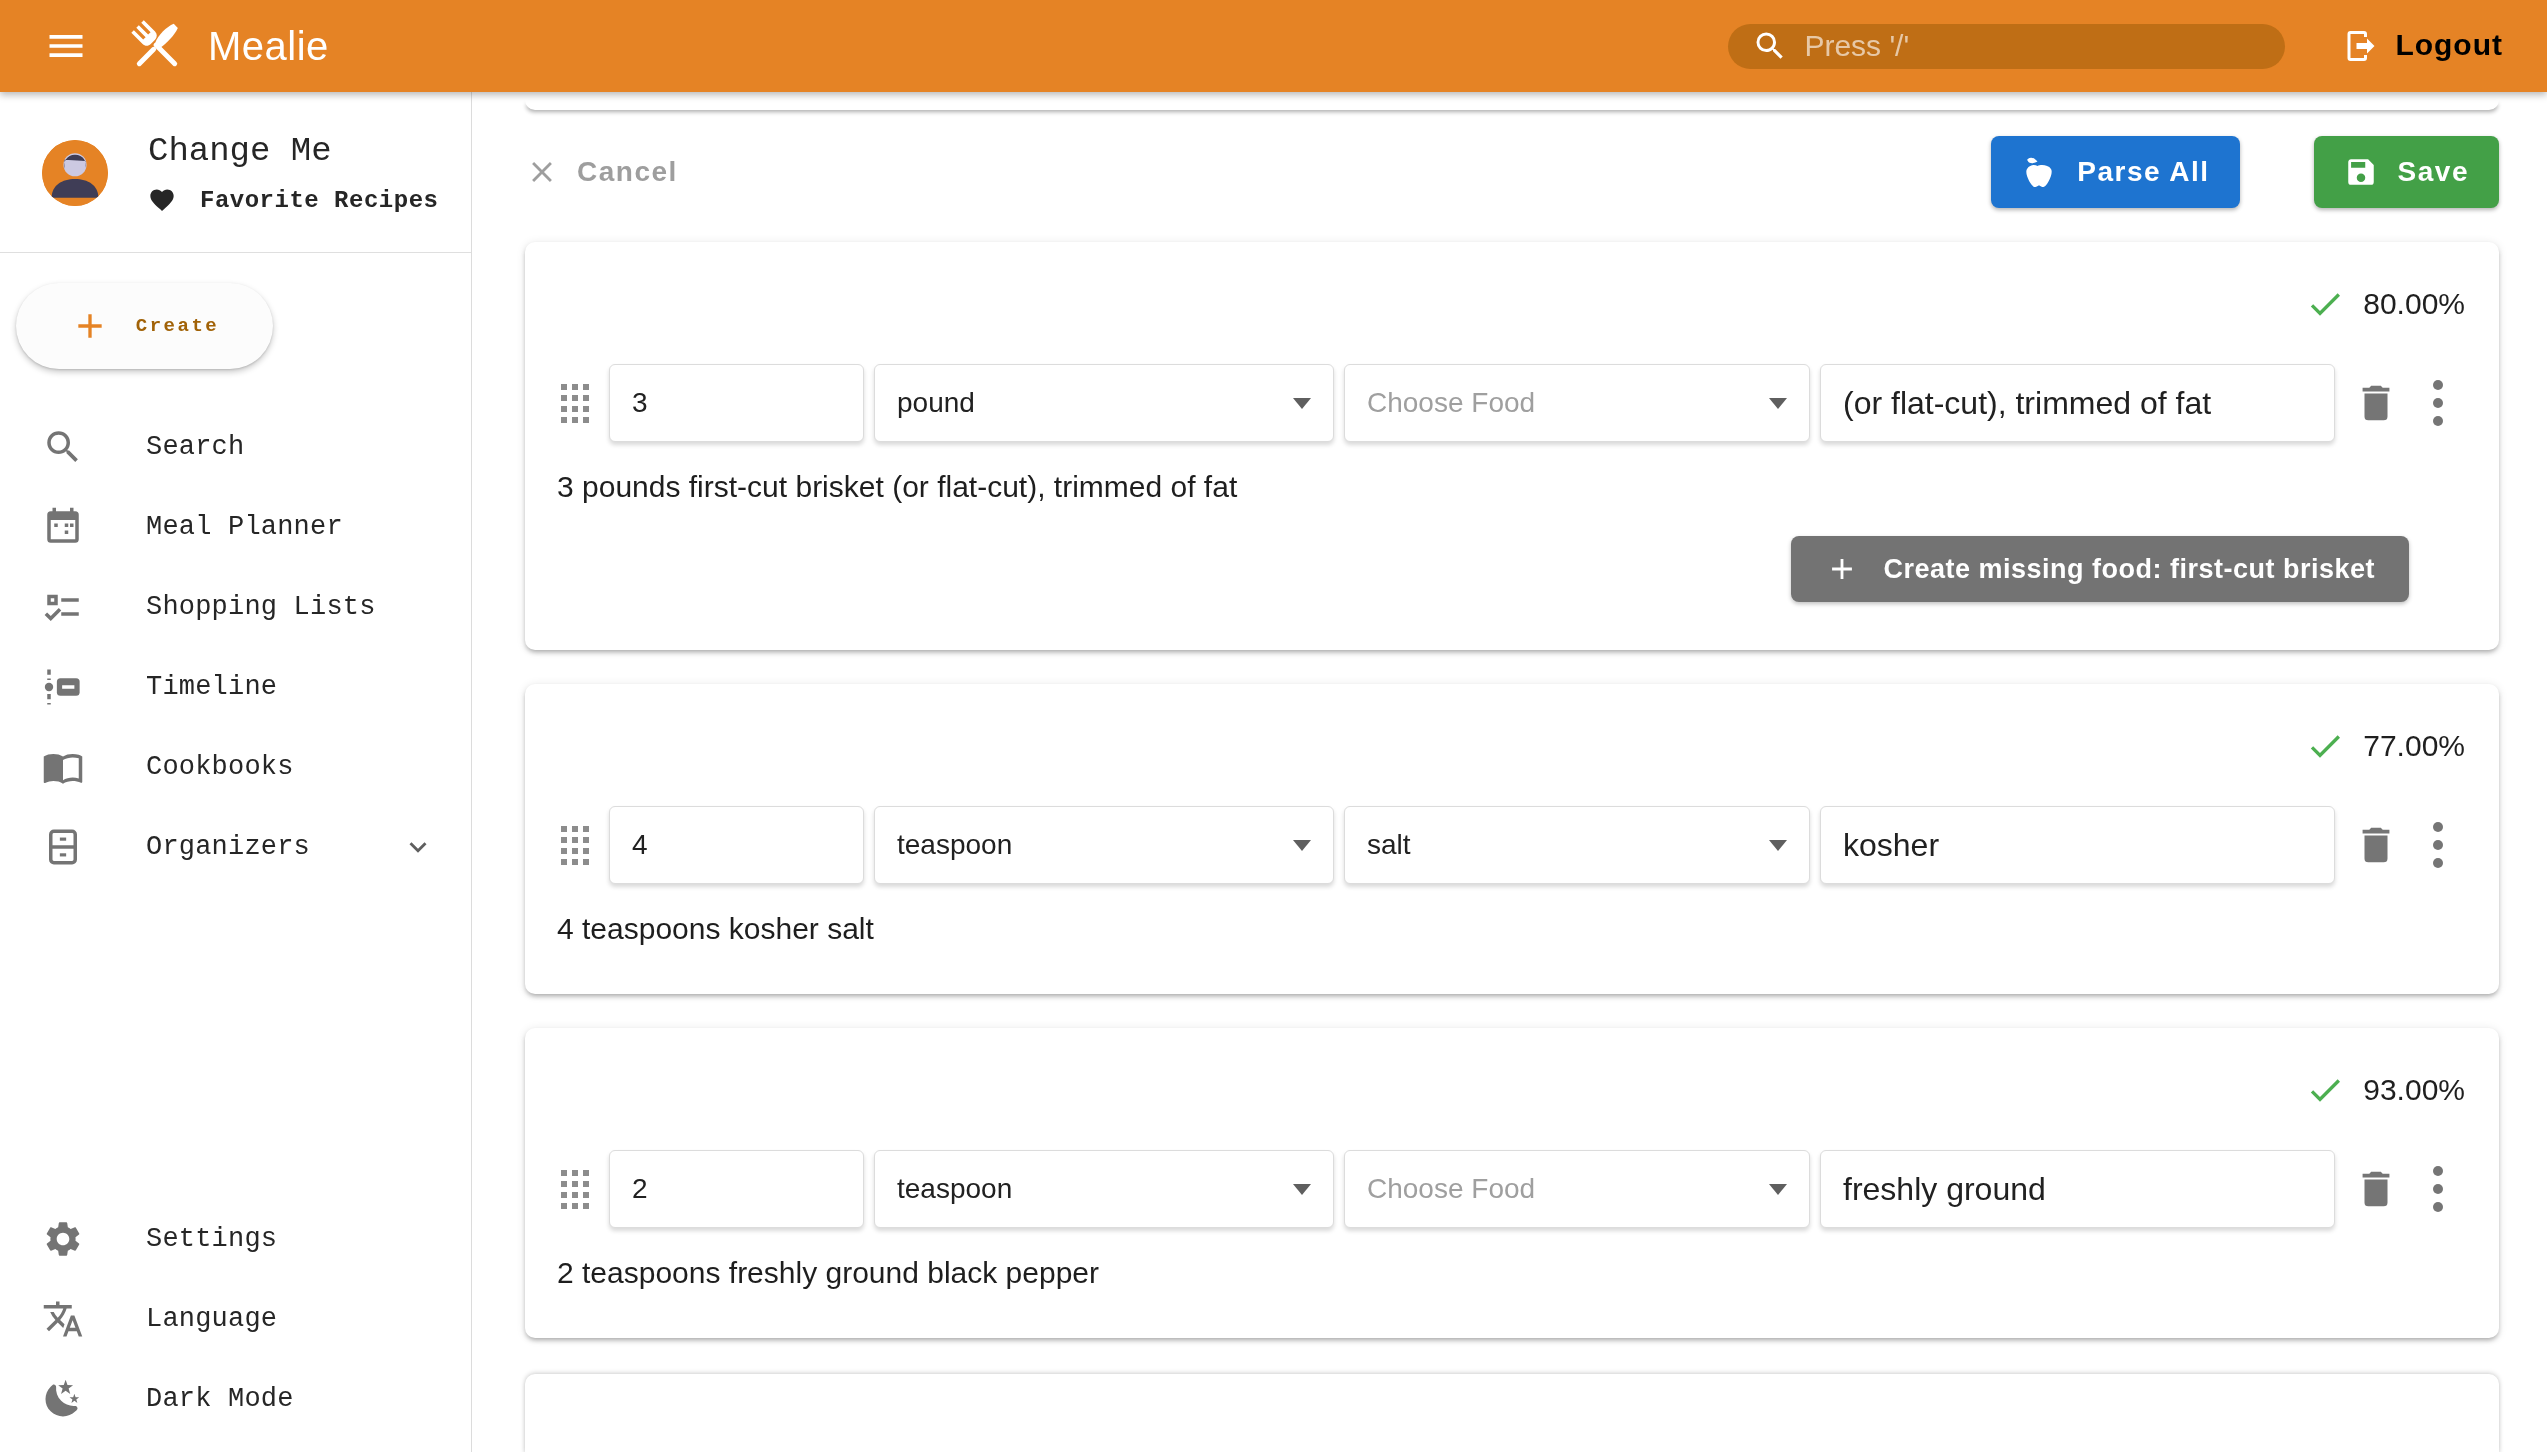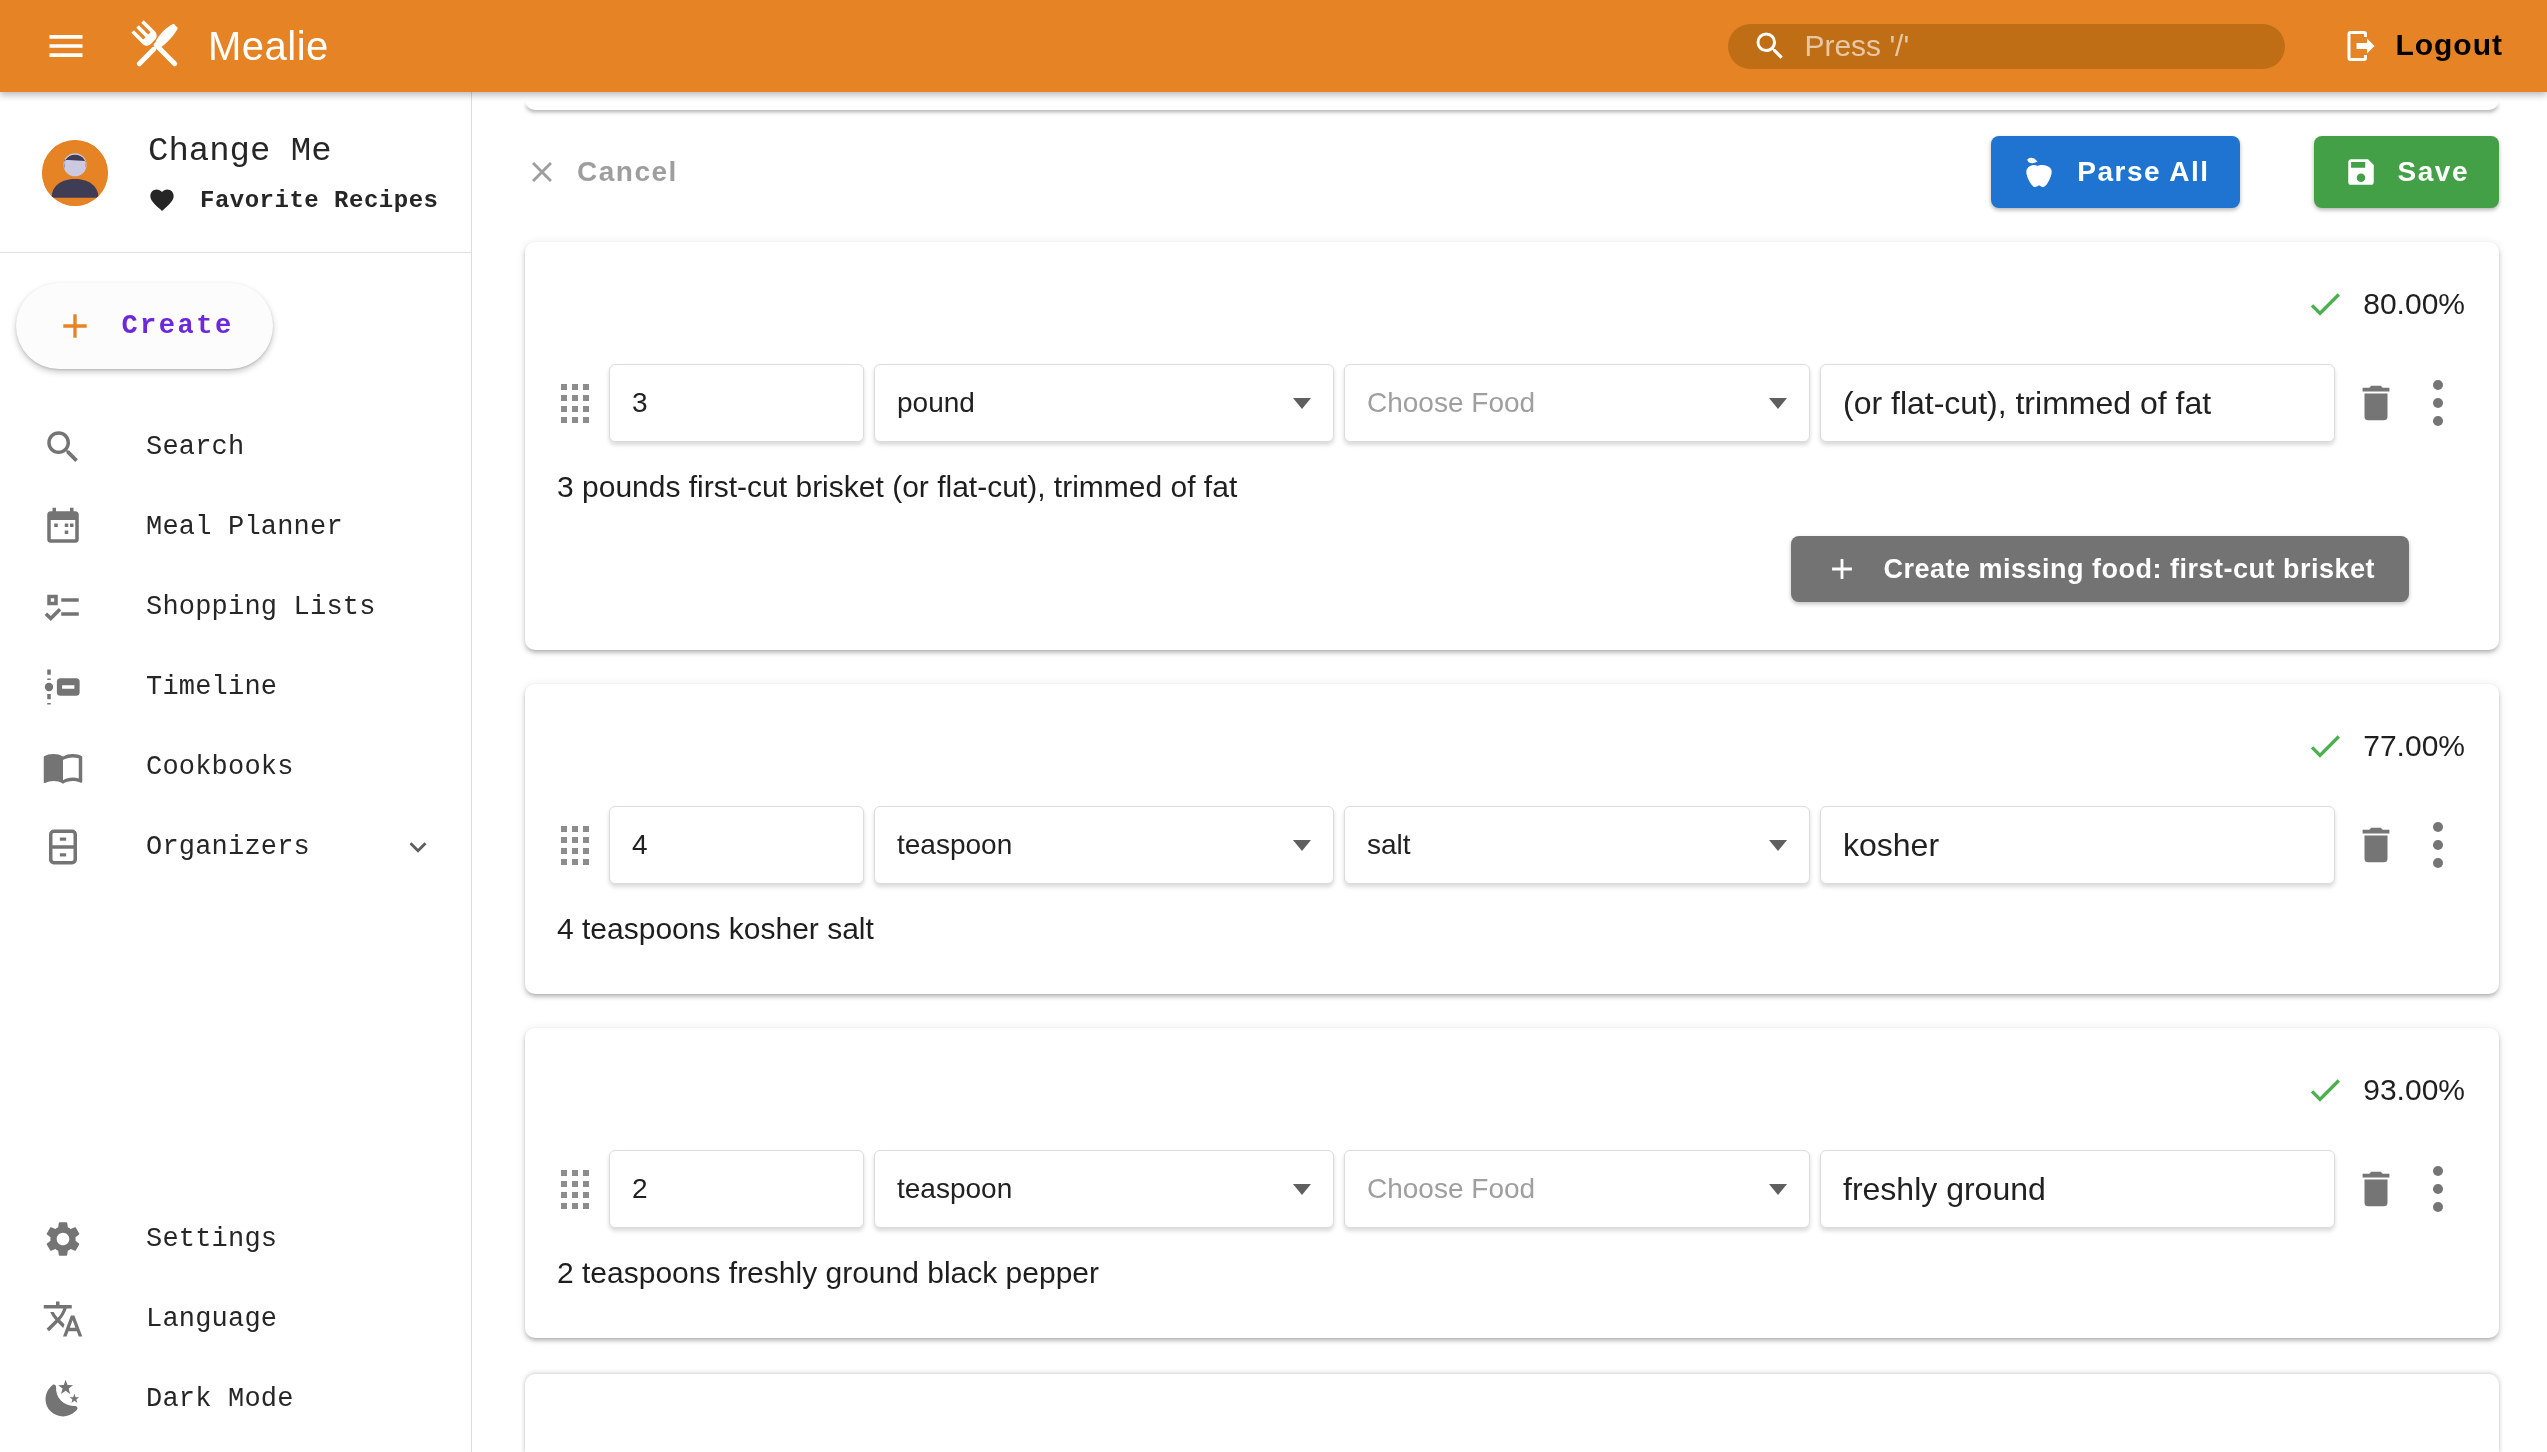--- a/index.html
+++ b/index.html
@@ -32,21 +32,21 @@
     display:flex; flex-direction:column;font-family:Liberation Mono, monospace; }
   .user-block { display:flex; align-items:center; gap:40px; padding:40px 20px 38px 42px; cursor:pointer; }
   .avatar { width:66px; height:66px; border-radius:50%; background:#E58325; overflow:hidden; flex:none; }
   .user-name { font-size:34px; color:#262626; margin-bottom:16px; }
   .fav-row { display:flex; align-items:center; gap:24px; }
   .fav-row span { font-size:24px; font-weight:700; letter-spacing:0.5px; color:#262626; }
   .sb-divider { height:1px; background:#DFDFDF; }
   .create-btn { margin:30px 0 0 16px; width:257px; height:86px; border-radius:43px;
     background:#FCFCFC; box-shadow:0 3px 6px rgba(0,0,0,.22), 0 1px 2px rgba(0,0,0,.12);
     display:flex; align-items:center; justify-content:center; gap:26px; cursor:pointer; }
-  .create-btn span { font-size:27px; font-weight:700; letter-spacing:2.5px; color:#6d28d9; }
+  .create-btn span { font-size:19px; font-weight:700; letter-spacing:2.5px; color:#a16207; }
   .nav { margin-top:38px; }
   .nav-item { height:80px; display:flex; align-items:center; padding:0 36px 0 42px;
     gap:62px; cursor:pointer; }
   .nav-item .lbl { font-size:27px; color:#262626; letter-spacing:0.2px; flex:1; }
   .nav-bottom { margin-top:auto; padding-bottom:14px; }
   .nav-ic { width:42px; height:42px; flex:none; }
 
   
   .main { flex:1; padding:0 48px 0 53px; display:flex; flex-direction:column; }
   .ghost-card-top { height:10px; margin-top:8px; background:#fff;

